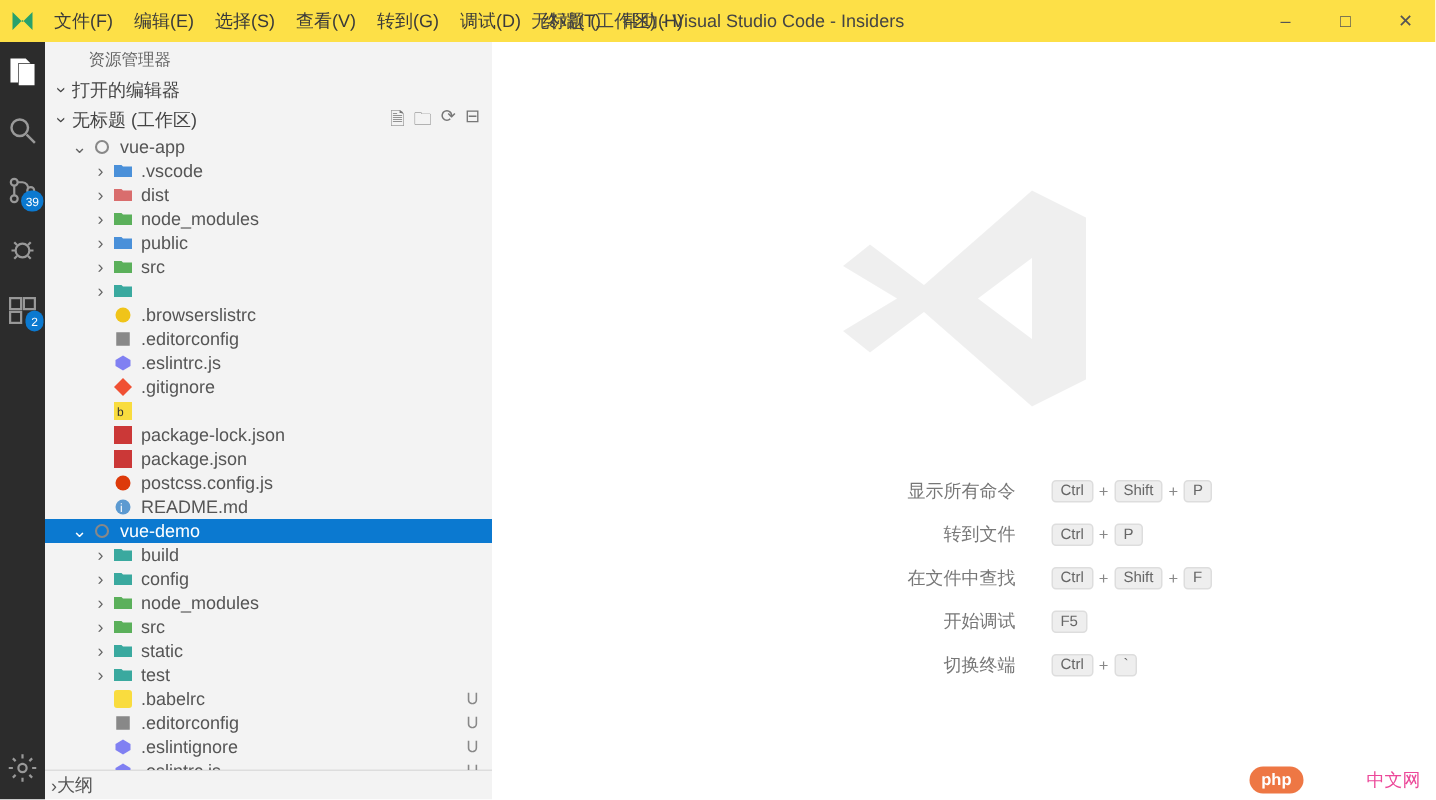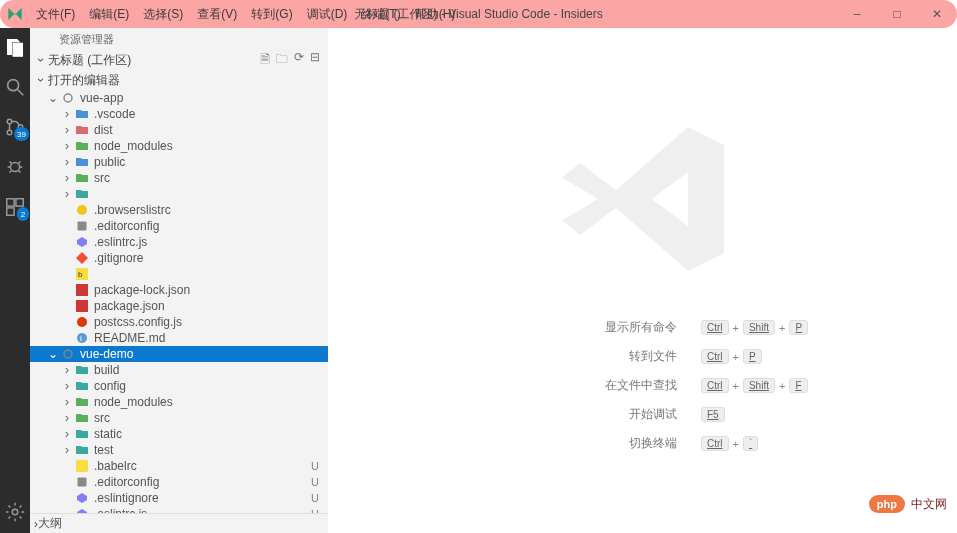--- a/index.html
+++ b/index.html
@@ -1,18 +1,18 @@
 <!DOCTYPE html>
 <html><head>
 <meta charset="utf-8">
 <style>
 * { margin: 0; padding: 0; box-sizing: border-box; font-family: -apple-system, "Segoe UI", sans-serif; }
 body { width: 957px; height: 533px; overflow: hidden; background: #fff; font-size: 12px; color: #555; position: relative; }
 
-.titlebar { height: 28px; background: #fca5a5; display: flex; align-items: center; position: relative; border-radius: 14px; }
+.titlebar { height: 28px; background: #fde047; display: flex; align-items: center; position: relative; }
 .titlebar .logo { width: 30px; display: flex; justify-content: center; }
 .titlebar .menus { display: flex; gap: 2px; }
 .titlebar .menus span { padding: 2px 6px; cursor: default; color: #3a3a3a; }
 .titlebar .title { position: absolute; left: 50%; transform: translateX(-50%); color: #444; }
 .titlebar .winctrl { margin-left: auto; display: flex; }
 .titlebar .winctrl div { width: 40px; display: flex; justify-content: center; color: #555; }
 
 .main { display: flex; height: calc(100% - 28px); }
 
 .activity { width: 30px; background: #2c2c2c; display: flex; flex-direction: column; align-items: center; padding-top: 8px; gap: 18px; position: relative; }
@@ -43,25 +43,25 @@
 .dot.amber { background: #d1a85a; }
 
 .outline { border-top: 1px solid #ddd; height: 20px; display: flex; align-items: center; padding-left: 4px; color: #555; }
 
 .editor { flex: 1; background: #fff; display: flex; flex-direction: column; align-items: center; justify-content: center; position: relative; }
 .vslogo { opacity: 0.06; margin-bottom: 30px; }
 .cmds { display: flex; flex-direction: column; gap: 12px; }
 .cmds .r { display: flex; align-items: center; gap: 24px; }
 .cmds .lbl { width: 200px; text-align: right; color: #777; font-size: 12px; }
 .cmds .keys { display: flex; align-items: center; gap: 4px; color: #888; font-size: 11px; }
-.cmds .key { background: #eee; border: 1px solid #ddd; border-radius: 3px; padding: 1px 5px; font-size: 10px; color: #666; text-decoration: underline; }
-
-.watermark { position: absolute; right: 10px; bottom: 20px; display: flex; align-items: flex-end; gap: 6px; }
+.cmds .key { background: #eee; border: 1px solid #ddd; border-radius: 3px; padding: 1px 5px; font-size: 10px; color: #666; }
+
+.watermark { position: absolute; right: 10px; bottom: 4px; display: flex; align-items: flex-end; gap: 6px; }
 .watermark .pill { background: #e74; color: #fff; font-weight: bold; font-size: 11px; padding: 3px 8px; border-radius: 10px; }
-.watermark .txt { color: #7f1d1d; font-size: 12px; }
+.watermark .txt { color: #ec4899; font-size: 12px; margin-left: 36px; }
 
 svg { display: block; }
 </style>
 </head>
 <body>
 
 <div class="titlebar">
   <div class="logo">
     <svg width="16" height="16" viewBox="0 0 24 24">
         <path fill="#28a16c" d="M2 3l10 10L22 3v18L12 11 2 21z"></path>
@@ -126,32 +126,32 @@
           <circle cx="12" cy="12" r="3" fill="none" stroke="currentColor" stroke-width="1.6"></circle>
           <path fill="none" stroke="currentColor" stroke-width="1.6" d="M12 2v3M12 19v3M2 12h3M19 12h3M5 5l2 2M17 17l2 2M5 19l2-2M17 7l2-2"></path>
         </svg>
       </div>
     </div>
 
   <div class="sidebar">
     <div class="sbheader">资源管理器</div>
     <div class="section">
       <span class="chev open">›</span>
+      <span class="label">打开的编辑器</span>
+      <span class="actions"></span>
+    </div>
+    <div class="section">
+      <span class="chev open">›</span>
       <span class="label">无标题 (工作区)</span>
       <span class="actions">
         <span>🗎</span>
         <span>🗀</span>
         <span>⟳</span>
         <span>⊟</span>
       </span>
-    </div>
-    <div class="section">
-      <span class="chev open">›</span>
-      <span class="label">打开的编辑器</span>
-      <span class="actions"></span>
     </div>
     <div class="tree" id="tree">
         <div class="row">
           <span class="indent" style="width: 16px;"></span>
           <span class="tw">⌄</span>
           <span class="ic">
             <svg width="12" height="12">
               <circle cx="6" cy="6" r="4" fill="none" stroke="#888" stroke-width="1.4"></circle>
             </svg>
           </span>

